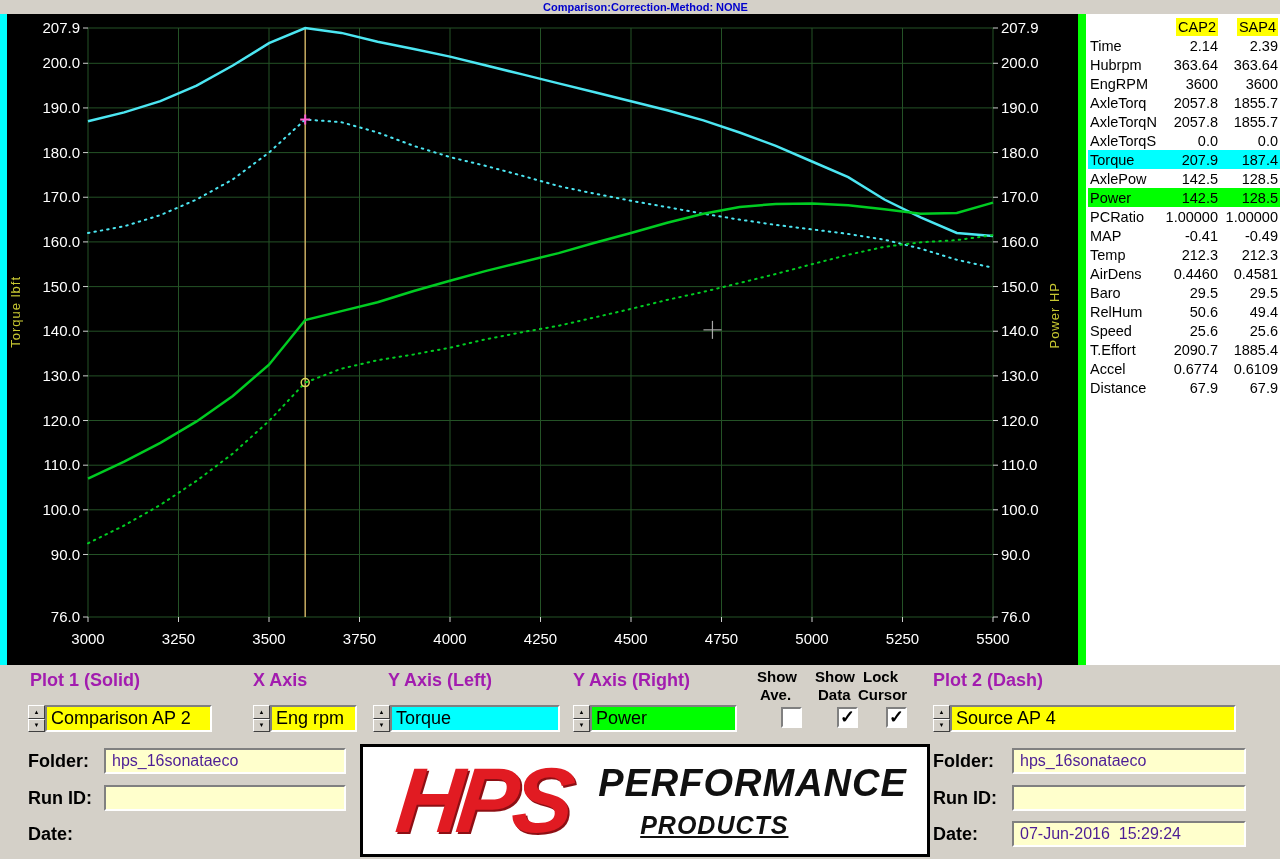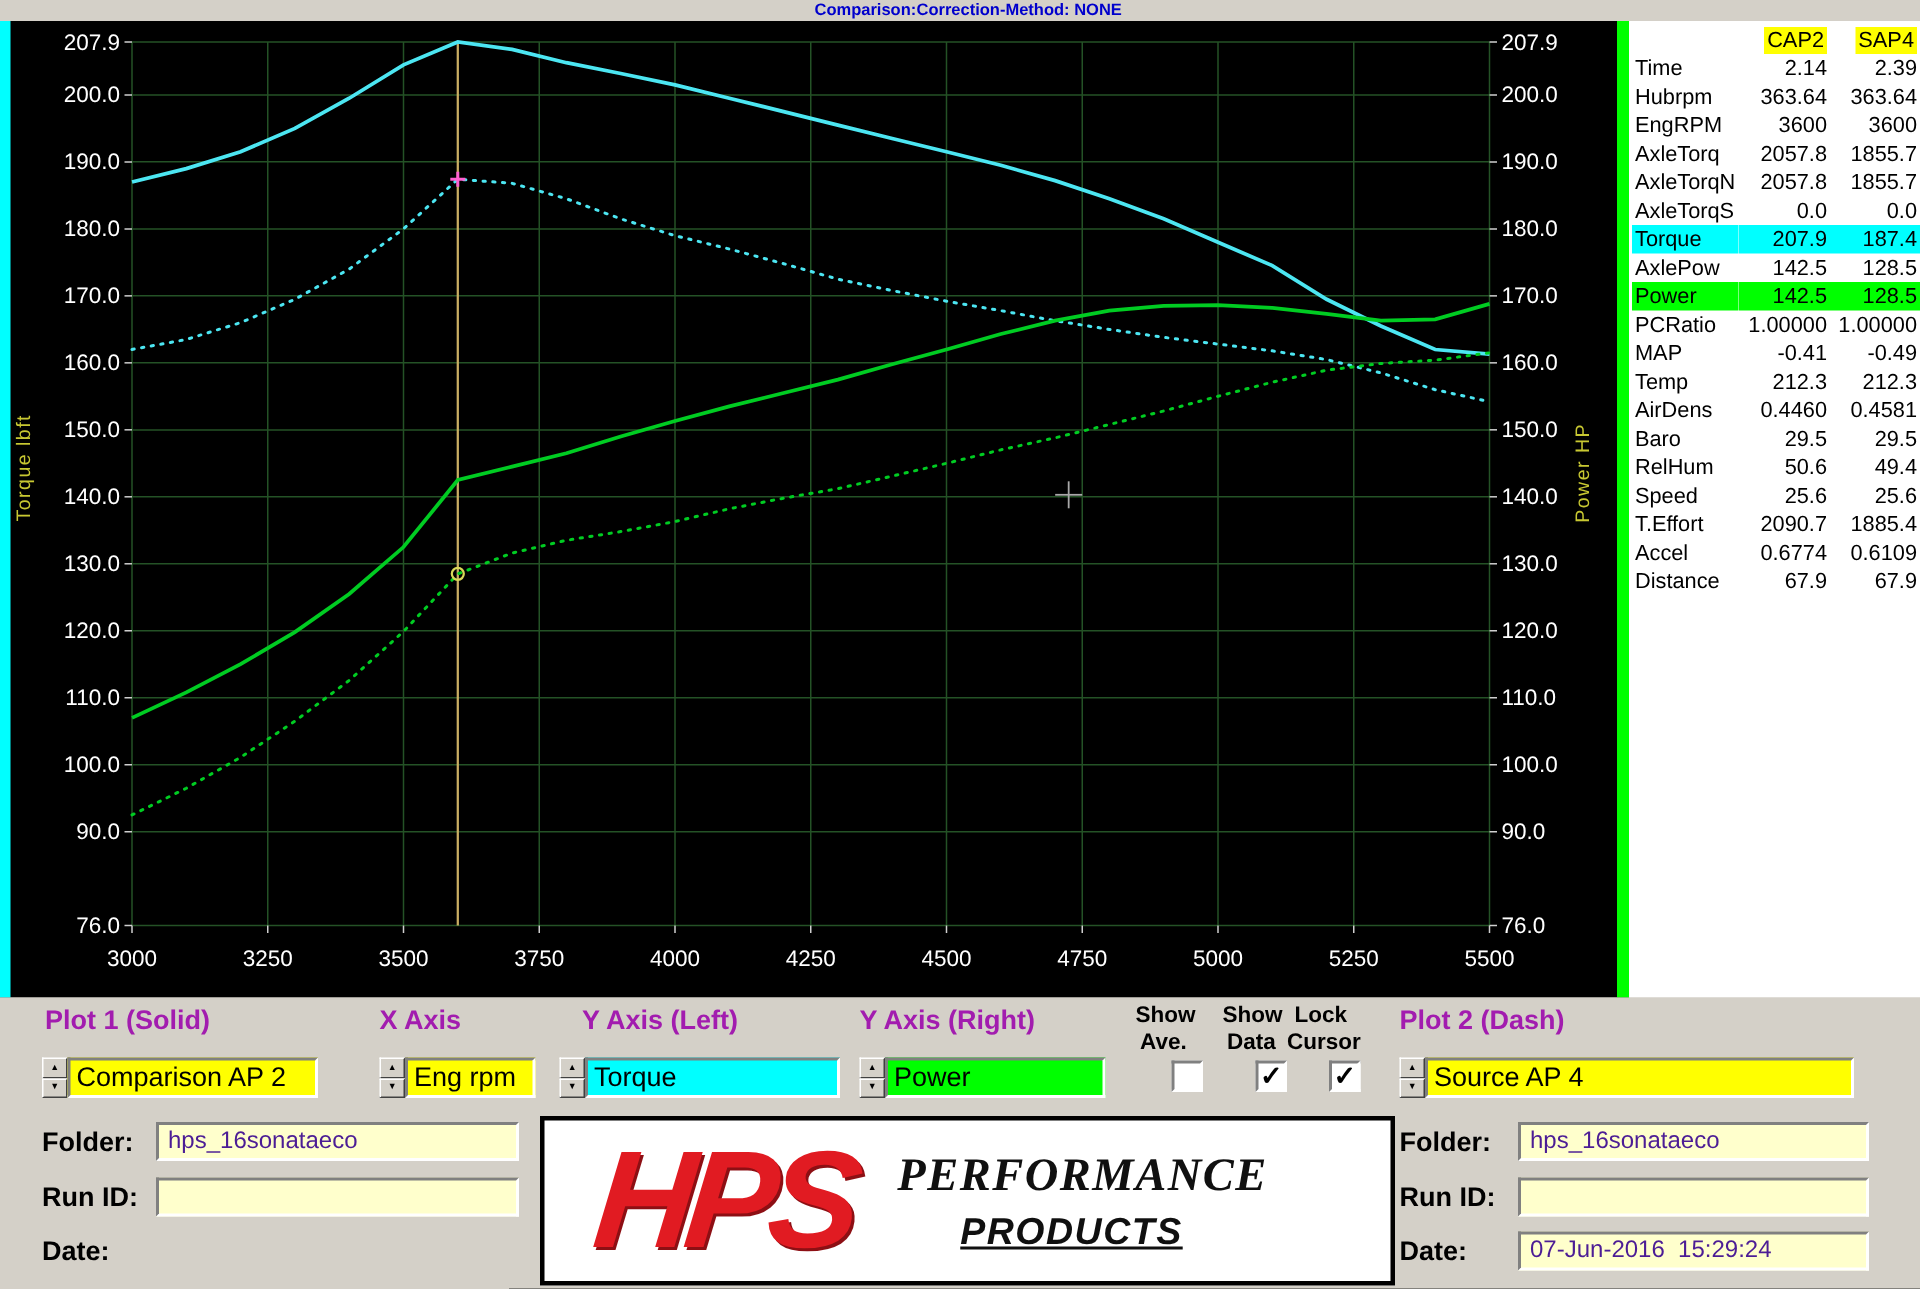--- a/index.html
+++ b/index.html
@@ -45,21 +45,21 @@
   .spin-btn{flex:1;background:#d4d0c8;border:1px solid;border-color:#ffffff #404040 #404040 #ffffff;font-size:6px;line-height:1;display:flex;align-items:center;justify-content:center;color:#000;cursor:pointer;}
   .select-box{position:absolute;height:27px;border:2px solid;border-color:#808080 #ffffff #ffffff #808080;font-size:18px;line-height:21px;color:#000;padding:1px 4px;white-space:nowrap;overflow:hidden;cursor:pointer;}
   .checkbox{position:absolute;width:21px;height:21px;background:#ffffff;border:2px solid;border-color:#808080 #ffffff #ffffff #808080;font-size:18px;font-weight:bold;line-height:16px;text-align:center;color:#000;cursor:pointer;}
   .field-label{position:absolute;font-size:18px;font-weight:bold;color:#000;white-space:nowrap;}
   .field-input{position:absolute;height:26px;background:#ffffcc;border:2px solid;border-color:#808080 #ffffff #ffffff #808080;font-size:16px;line-height:20px;padding:1px 6px;color:#4c1d95;white-space:pre;overflow:hidden;}
 
   
   #logo{position:absolute;left:360px;top:79px;width:570px;height:113px;background:#ffffff;border:3px solid #000;display:flex;align-items:center;overflow:hidden;}
   #logo-hps{font-size:92px;font-weight:bold;font-style:italic;color:#e11b22;letter-spacing:-6px;margin-left:34px;line-height:0.85;transform:skewX(-6deg);text-shadow:2px 2px 0 #8d0f14;}
   #logo-text{margin-left:30px;font-style:italic;font-weight:bold;color:#101010;}
-  #logo-line1{font-size:31px;letter-spacing:1px;font-family:Liberation Serif, serif;}
+  #logo-line1{font-size:38px;letter-spacing:1px;}
   #logo-line2{font-size:25px;letter-spacing:1px;margin-left:42px;margin-top:6px;text-decoration:underline;}
 </style>
 </head>
 <body>
 
 <div id="top-bar">
   <span id="cmp-label">Comparison:</span>
   <span id="corr-label">Correction-Method: NONE</span>
 </div>
 

